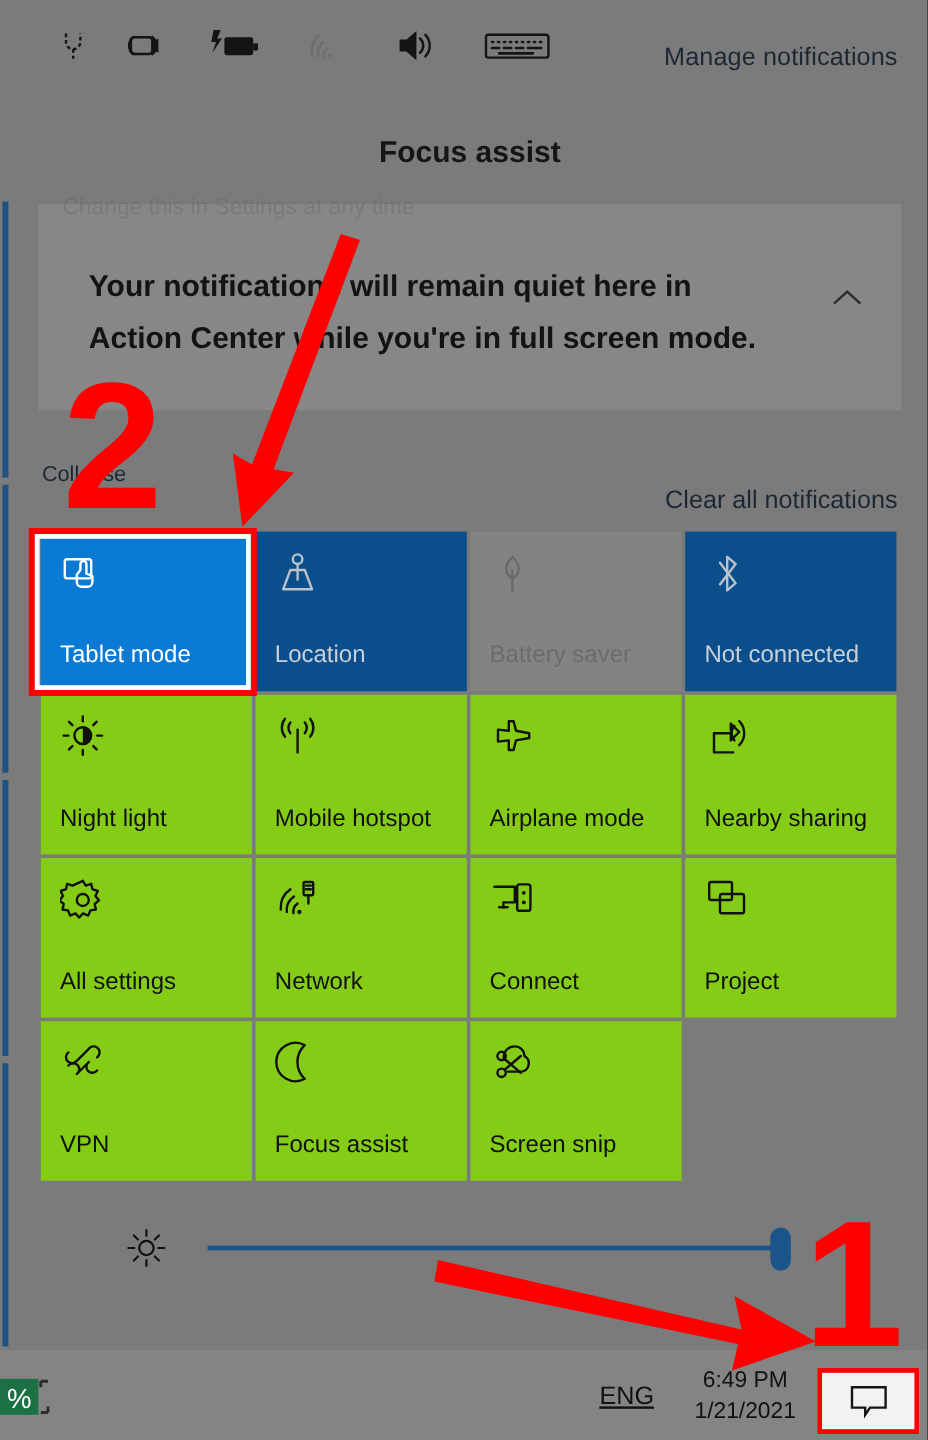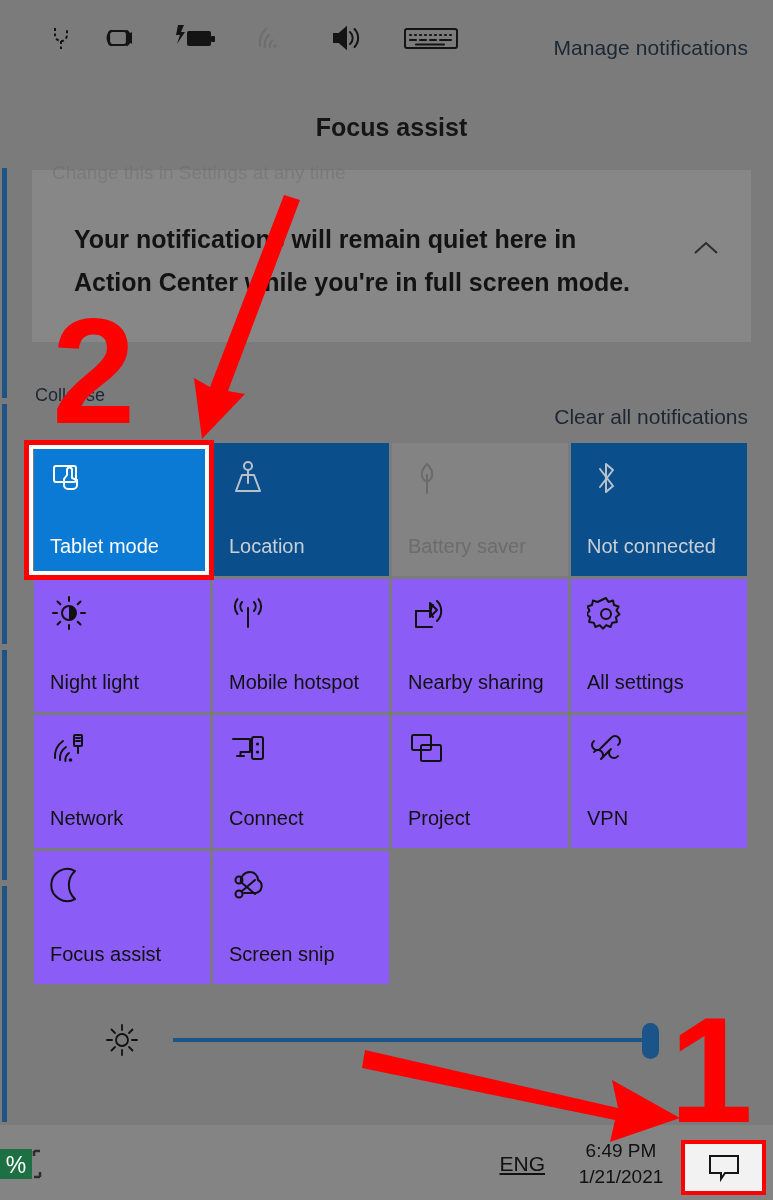--- a/index.html
+++ b/index.html
@@ -125,21 +125,21 @@
     grid-auto-rows: 133px;
     gap: 3px 3px;
   }
   .tile {
     position: relative;
     box-sizing: border-box;
     padding: 16px 14px 0 16px;
     cursor: pointer;
     user-select: none;
   }
-  .tile.state-normal   { background: #8b5cf6; }
+  .tile.state-normal   { background: #84cc16; }
   .tile.state-on       { background: #0a4e8c; }
   .tile.state-selected { background: #0b7ad4; }
   .tile.state-disabled { background: #838383; }
   .tile.state-empty    { background: transparent; cursor: default; }
 
   .tile-icon {
     display: block;
     width: 38px;
     height: 38px;
   }
@@ -365,20 +365,26 @@
         </div>
         <div class="tile state-normal">
           <svg class="tile-icon" viewBox="0 0 38 38" style="color: rgb(17, 17, 17);">
             <line x1="19" y1="13" x2="19" y2="32" fill="none" stroke-width="2" stroke-linecap="round" stroke-linejoin="round"></line>
        <path d="M13 16 a7 7 0 0 1 0 -9" fill="none" stroke-width="2" stroke-linecap="round" stroke-linejoin="round"></path>
        <path d="M25 7 a7 7 0 0 1 0 9" fill="none" stroke-width="2" stroke-linecap="round" stroke-linejoin="round"></path>
        <path d="M8.5 19 a12 12 0 0 1 0 -15" fill="none" stroke-width="2" stroke-linecap="round" stroke-linejoin="round"></path>
        <path d="M29.5 4 a12 12 0 0 1 0 15" fill="none" stroke-width="2" stroke-linecap="round" stroke-linejoin="round"></path>
           </svg>
           <div class="tile-label">Mobile hotspot</div>
+        </div>
+        <div class="tile state-normal">
+          <svg class="tile-icon" viewBox="0 0 38 38" style="color: rgb(17, 17, 17);">
+            <path d="M7 13 l9 1 v-8 l4 0 l2 8 l11 2 v4 l-11 2 l-2 8 l-4 0 v-8 l-9 1 z" fill="none" stroke-width="2" stroke-linecap="round" stroke-linejoin="round"></path>
+          </svg>
+          <div class="tile-label">Airplane mode</div>
         </div>
         <div class="tile state-normal">
           <svg class="tile-icon" viewBox="0 0 38 38" style="color: rgb(17, 17, 17);">
             <path d="M8 7 h14 v6 l7 -7 l-7 -7 v6" transform="translate(0,9)" fill="none" stroke-width="2" stroke-linecap="round" stroke-linejoin="round"></path>
        <path d="M8 16 v16 h16" fill="none" stroke-width="2" stroke-linecap="round" stroke-linejoin="round"></path>
        <path d="M25 22 a9 9 0 0 1 0 -12" fill="none" stroke-width="2" stroke-linecap="round" stroke-linejoin="round"></path>
        <path d="M29 26 a14 14 0 0 0 0 -20" fill="none" stroke-width="2" stroke-linecap="round" stroke-linejoin="round"></path>
           </svg>
           <div class="tile-label">Nearby sharing</div>
         </div>

